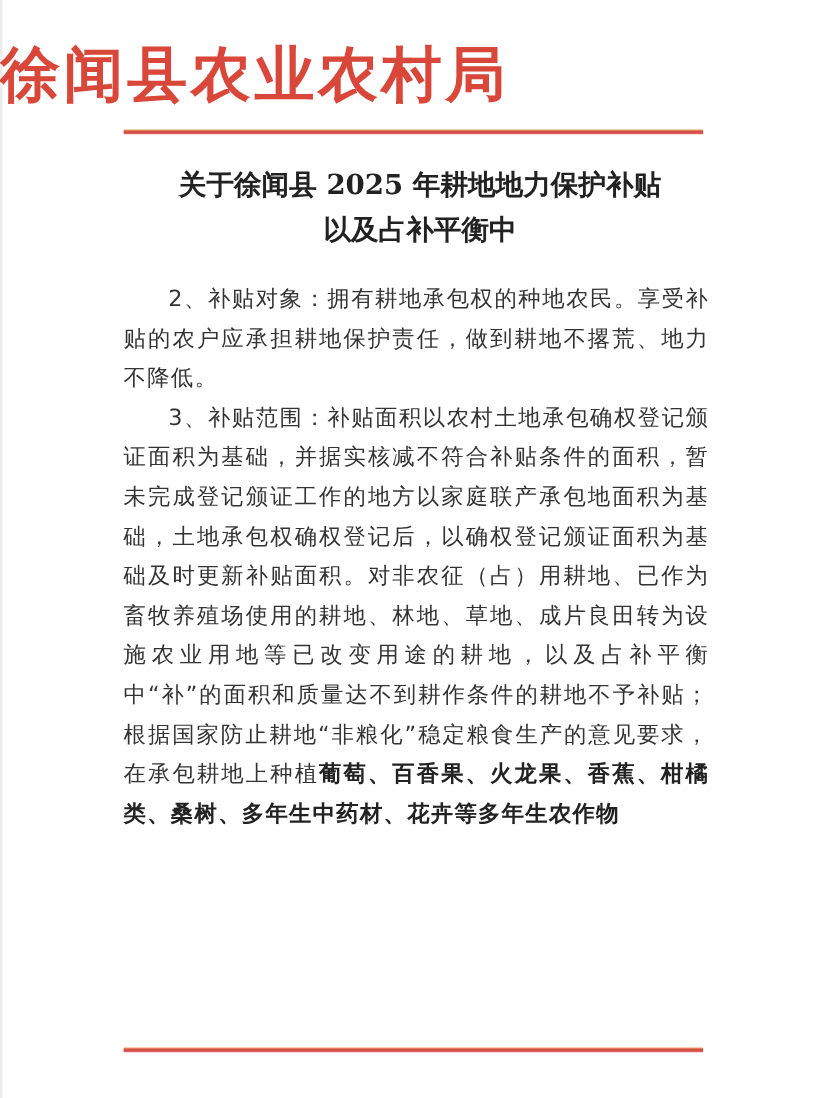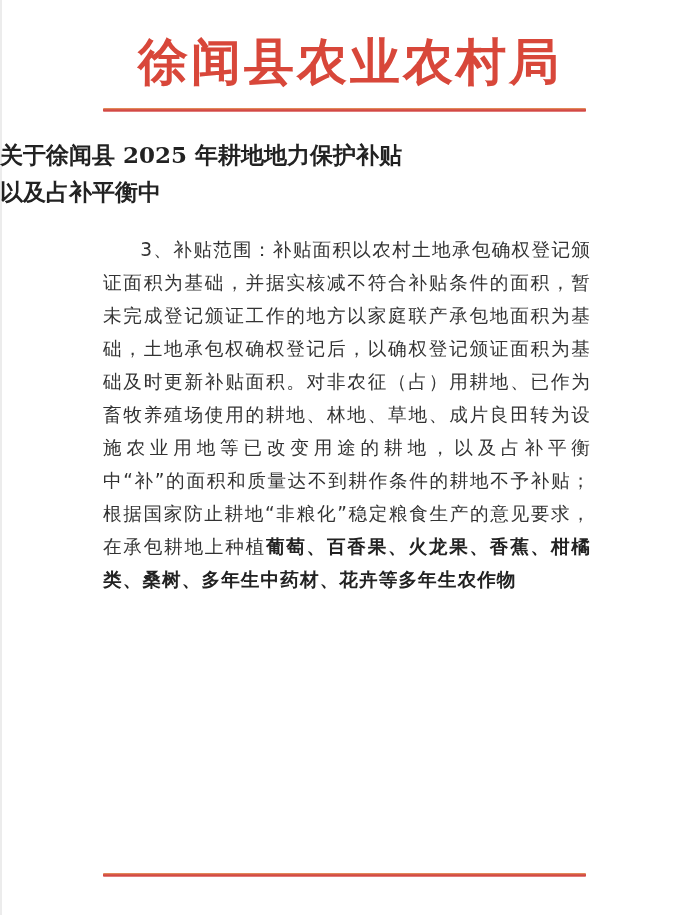--- a/index.html
+++ b/index.html
@@ -18,41 +18,41 @@
     .page-edge {
       position: absolute;
       left: 0; top: 0;
       width: 2px; height: 915px;
       background: #ececec;
     }
     .masthead {
       position: absolute;
       left: 0; top: 30px;
       width: 700px;
-      text-align: center;
+      text-align: left;
       font-family: Liberation Serif, serif;
       font-size: 50px;
       font-weight: bold;
       letter-spacing: 3px;
       line-height: 64px;
     }
     .red-rule {
       position: absolute;
       left: 103px;
       width: 483px;
       height: 4px;
       border-radius: 1px;
     }
     .red-rule.top { top: 108px; }
     .red-rule.bottom { top: 873px; }
     .doc-title {
       position: absolute;
       left: 0;
       width: 700px;
-      text-align: left;
+      text-align: center;
       font-family: "DejaVu Serif", "Liberation Serif", serif;
       font-weight: bold;
       font-size: 23px;
       color: #222;
       line-height: 34px;
     }
     .doc-title.l1 { top: 138px; }
     .doc-title.l2 { top: 175px; }
     .body-text {
       position: absolute;
@@ -81,16 +81,17 @@
 <div class="page-edge"></div>
 
 <div class="masthead" style="color: rgb(216, 71, 58);">徐闻县农业农村局</div>
 
 <div class="red-rule top" style="background: linear-gradient(rgb(232, 160, 96) 0%, rgb(210, 74, 69) 45%, rgb(210, 74, 69) 75%, rgb(240, 176, 176) 100%);"></div>
 
 <div class="doc-title l1">关于徐闻县 2025 年耕地地力保护补贴</div>
 <div class="doc-title l2">以及占补平衡中</div>
 
 <div class="body-text">
+  <p class="para">2、补贴对象：拥有耕地承包权的种地农民。享受补贴的农户应承担耕地保护责任，做到耕地不撂荒、地力不降低。</p>
   <p class="para"><span>3、补贴范围：补贴面积以农村土地承包确权登记颁证面积为基础，并据实核减不符合补贴条件的面积，暂未完成登记颁证工作的地方以家庭联产承包地面积为基础，土地承包权确权登记后，以确权登记颁证面积为基础及时更新补贴面积。对非农征（占）用耕地、已作为畜牧养殖场使用的耕地、林地、草地、成片良田转为设施农业用地等已改变用途的耕地，以及占补平衡中“补”的面积和质量达不到耕作条件的耕地不予补贴；根据国家防止耕地“非粮化”稳定粮食生产的意见要求，在承包耕地上种植</span><span class="emph">葡萄、百香果、火龙果、香蕉、柑橘类、桑树、多年生中药材、花卉等多年生农作物</span></p>
 </div>
 
 <div class="red-rule bottom" style="background: linear-gradient(rgb(232, 160, 96) 0%, rgb(210, 74, 69) 45%, rgb(210, 74, 69) 75%, rgb(240, 176, 176) 100%);"></div>
 
 </body></html>

